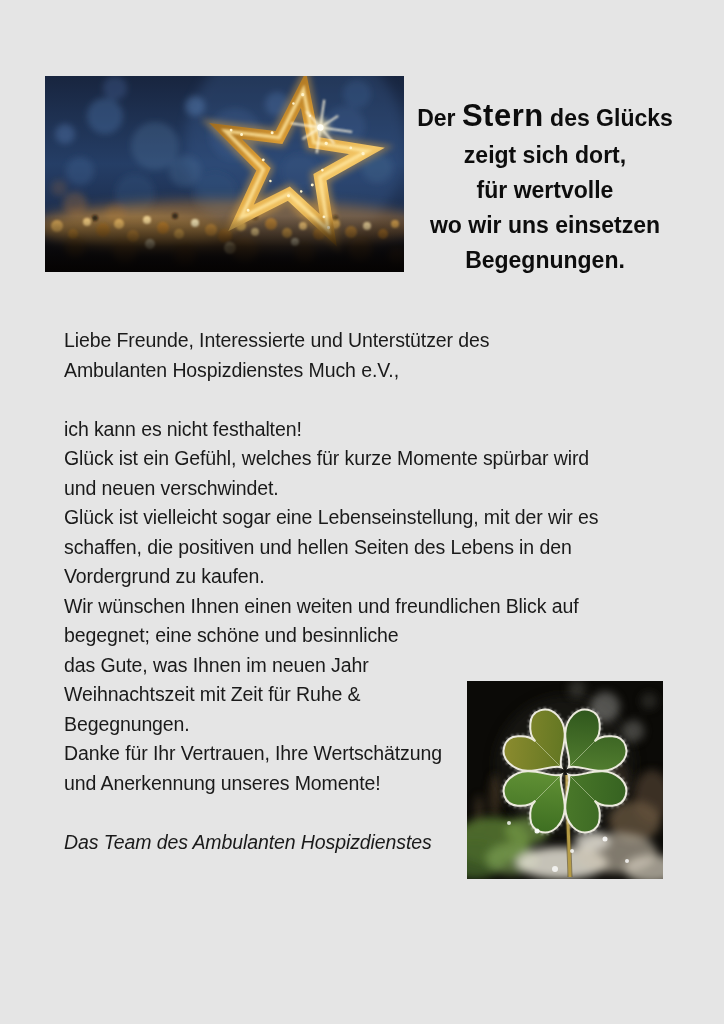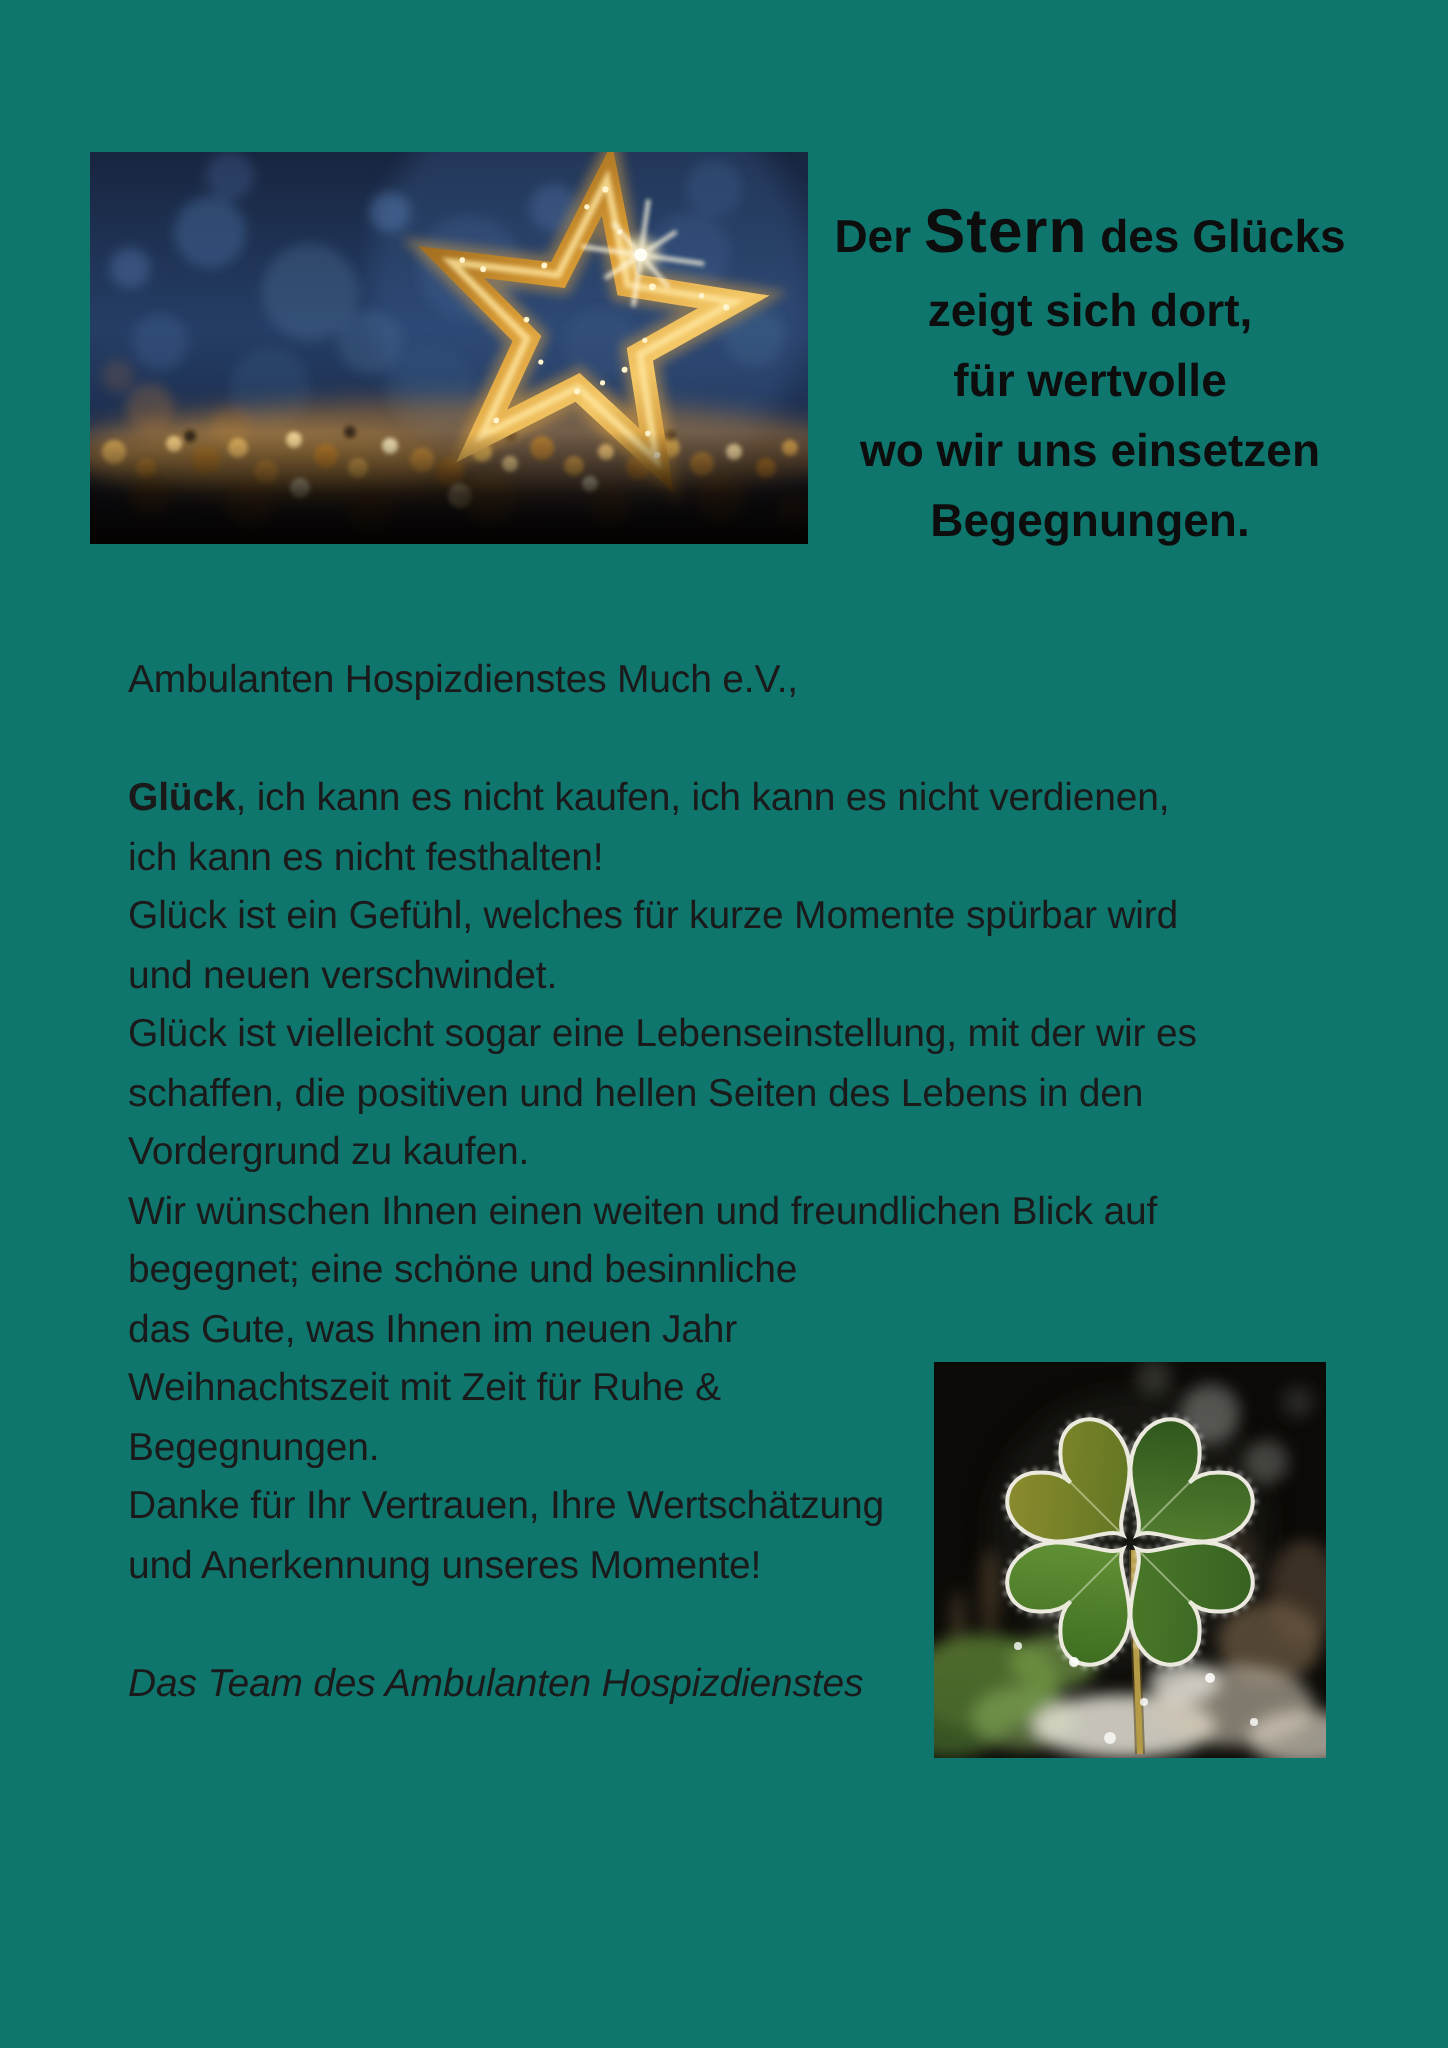--- a/index.html
+++ b/index.html
@@ -1,17 +1,17 @@
 <!DOCTYPE html>
 <html><head>
 <meta charset="utf-8">
 <style>
   html,body{margin:0;padding:0;background:#ffffff;}
   .page{
-    position:relative;width:724px;height:1024px;background:#0f766e;
+    position:relative;width:724px;height:1024px;background:#e5e5e5;
     font-family:"Liberation Sans",sans-serif;color:#151515;overflow:hidden;
   }
   .star-photo{position:absolute;left:45px;top:76px;width:359px;height:196px;}
   .clover-photo{position:absolute;left:467px;top:681px;width:196px;height:198px;}
   .star-photo svg,.clover-photo svg{display:block;}
   .headline{
     position:absolute;left:400px;top:96px;width:290px;
     text-align:center;font-weight:bold;font-size:23px;color:#0d0d0d;
   }
   .h-line1{line-height:40px;white-space:nowrap;}
@@ -172,23 +172,23 @@
 
   <div class="headline">
     <div class="h-line1"><span>Der </span><span class="h-big">Stern</span><span> des Glücks</span></div>
     <div class="h-line">zeigt sich dort,</div>
     <div class="h-line">für wertvolle</div>
     <div class="h-line">wo wir uns einsetzen</div>
     <div class="h-line">Begegnungen.</div>
   </div>
 
   <div class="body-text">
+    <div class="line">Liebe Freunde, Interessierte und Unterstützer des</div>
     <div class="line">Ambulanten Hospizdienstes Much e.V.,</div>
     <div class="line"></div>
-    <div class="line"><span class="bold">Glück</span><span>, ich kann es nicht kaufen, ich kann es nicht verdienen,</span></div>
     <div class="line">ich kann es nicht festhalten!</div>
     <div class="line">Glück ist ein Gefühl, welches für kurze Momente spürbar wird</div>
     <div class="line">und neuen verschwindet.</div>
     <div class="line">Glück ist vielleicht sogar eine Lebenseinstellung, mit der wir es</div>
     <div class="line">schaffen, die positiven und hellen Seiten des Lebens in den</div>
     <div class="line">Vordergrund zu kaufen.</div>
     <div class="line">Wir wünschen Ihnen einen weiten und freundlichen Blick auf</div>
     <div class="line">begegnet; eine schöne und besinnliche</div>
     <div class="line">das Gute, was Ihnen im neuen Jahr</div>
     <div class="line">Weihnachtszeit mit Zeit für Ruhe &amp;</div>

